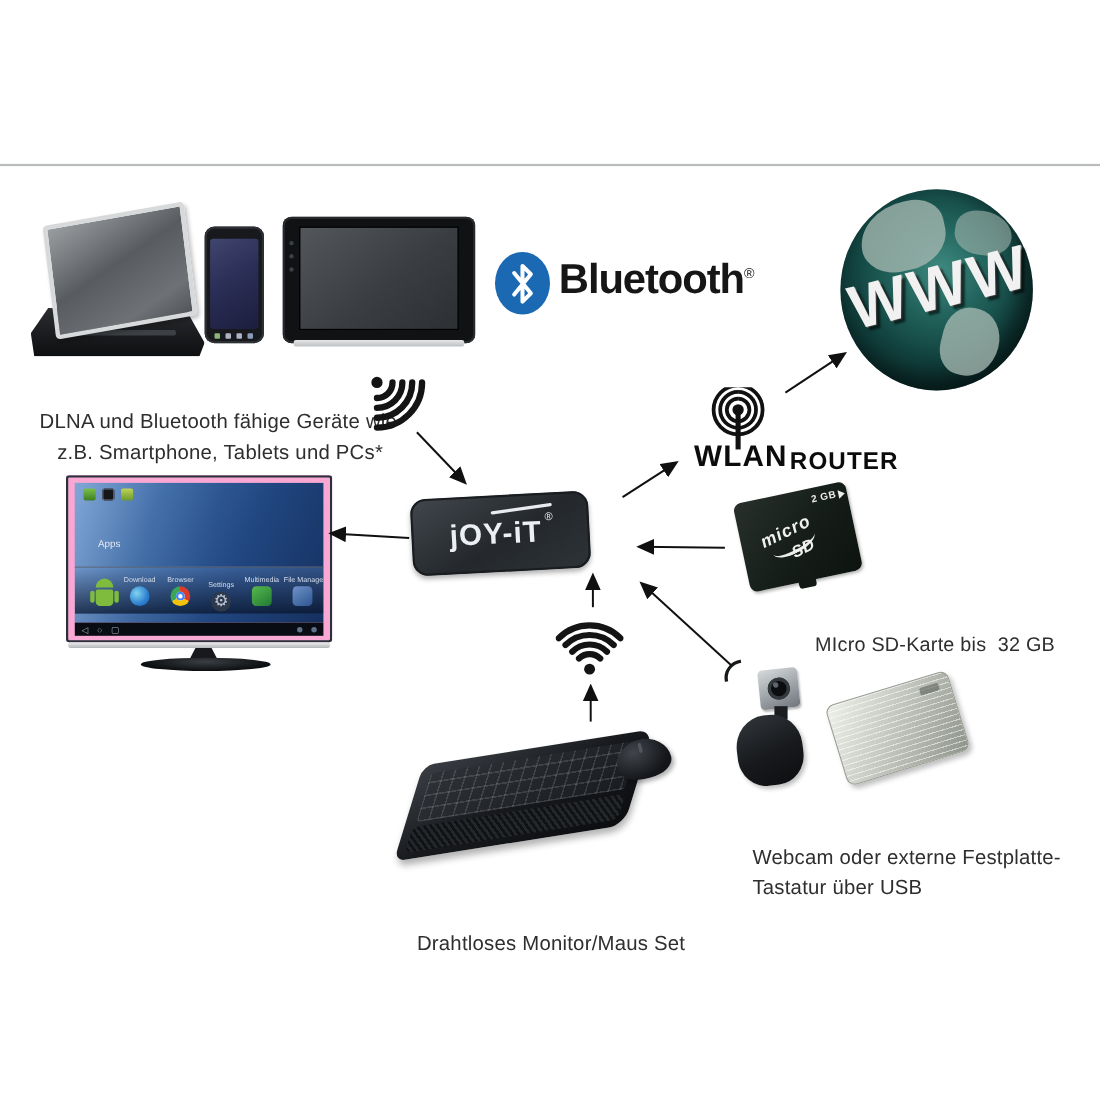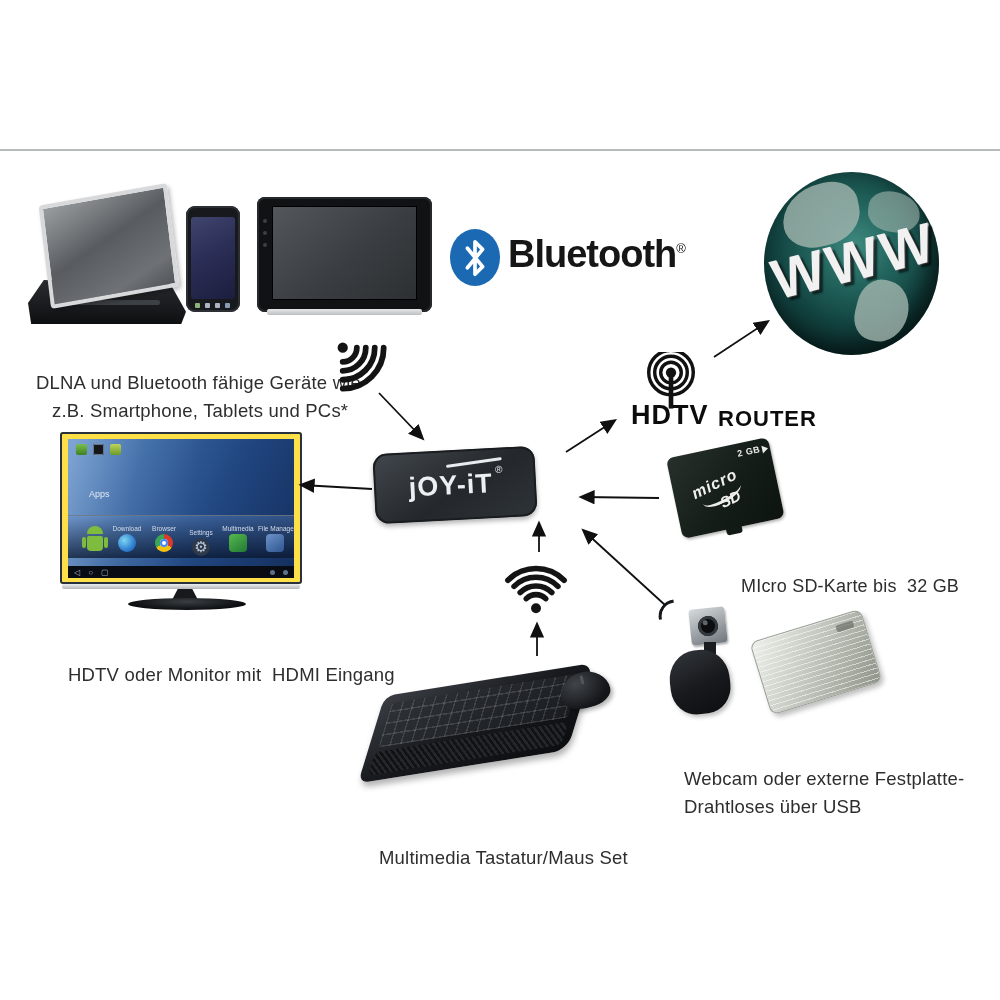--- a/index.html
+++ b/index.html
@@ -56,21 +56,21 @@
   
   .hub{left:374px;top:450px;width:162px;height:70px;border-radius:14px;transform:rotate(-3deg);
      background:linear-gradient(150deg,#42474d 0%,#24282c 55%,#2e3338 100%);
      box-shadow:0 3px 5px rgba(0,0,0,.3),inset 0 0 0 2px #1a1d20;
      display:flex;align-items:center;justify-content:center;}
   .hub-logo{position:relative;font-size:27px;font-weight:800;color:#edf0f2;letter-spacing:1px;}
   .hub-logo sup{font-size:10px;position:relative;top:-9px;left:3px;font-weight:400;}
   .hub-swoosh{position:absolute;top:-8px;left:38px;width:56px;height:3px;background:#e9ecee;border-radius:2px;
      transform:rotate(-5deg);}
   
-  .tv{left:60px;top:432px;width:242px;height:152px;background:#fde047;border-radius:3px;
+  .tv{left:60px;top:432px;width:242px;height:152px;background:#f9a8d4;border-radius:3px;
      box-shadow:inset 0 0 0 2px #29313d;}
   .tv-screen{position:absolute;left:8px;top:7px;right:8px;bottom:18px;overflow:hidden;
      background:linear-gradient(115deg,#5e8ecb 0%,#3a68a4 30%,#20457f 65%,#15305f 100%);}
   .tv-sheen{position:absolute;left:0;top:0;width:100%;height:100%;
      background:linear-gradient(100deg,rgba(255,255,255,.22) 0%,rgba(255,255,255,.05) 30%,rgba(255,255,255,0) 55%);}
   .tv-mini{position:absolute;top:5px;left:8px;display:flex;gap:6px;}
   .tv-mini span{width:11px;height:11px;border-radius:2px;}
   .tv-apps{position:absolute;left:21px;top:50px;font-size:9px;color:#e3e9f4;}
   .tv-shelf{position:absolute;left:0;right:0;bottom:8px;height:42px;
      background:linear-gradient(180deg,rgba(110,150,205,.30),rgba(10,22,45,.75));
@@ -221,21 +221,21 @@
   <svg class="abs antenna" viewBox="0 0 100 70">
     <circle cx="50" cy="24" r="6" fill="#111"></circle>
     <rect x="47.3" y="24" width="5.4" height="42" fill="#111"></rect>
     <path d="M50 12 A12 12 0 0 0 50 36" stroke="#111" stroke-width="4" fill="none"></path>
     <path d="M50 5  A19 19 0 0 0 50 43" stroke="#111" stroke-width="4" fill="none"></path>
     <path d="M50 -2 A26 26 0 0 0 50 50" stroke="#111" stroke-width="4" fill="none"></path>
     <path d="M50 12 A12 12 0 0 1 50 36" stroke="#111" stroke-width="4" fill="none"></path>
     <path d="M50 5  A19 19 0 0 1 50 43" stroke="#111" stroke-width="4" fill="none"></path>
     <path d="M50 -2 A26 26 0 0 1 50 50" stroke="#111" stroke-width="4" fill="none"></path>
   </svg>
-  <div class="abs wlan-label">HDTV</div>
+  <div class="abs wlan-label">WLAN</div>
   <div class="abs router-label">ROUTER</div>
 
   <div class="abs hub">
     <div class="hub-logo">
       <span class="hub-swoosh"></span><span>jOY-iT</span><sup>®</sup>
     </div>
   </div>
 
   <div class="abs tv">
     <div class="tv-screen">
@@ -279,21 +279,20 @@
       <span>○</span>
       <span>▢</span>
       <span class="spacer"></span>
       <span style="width:5px;height:5px;border-radius:50%;background:#5f7189;display:inline-block;"></span>
       <span style="width:5px;height:5px;border-radius:50%;background:#5f7189;display:inline-block;"></span>
     </div>
   </div>
   <div class="abs tv-chin"></div>
   <div class="abs tv-neck"></div>
   <div class="abs tv-base"></div>
-  <div class="caption" style="left:68px;top:616px;">HDTV oder Monitor mit  HDMI Eingang</div>
 
   <div class="abs sd">
     <div class="sd-body">
       <span class="sd-cap">2 GB</span>
       <span class="sd-cap-arrow"></span>
       <span class="sd-micro">micro</span>
       <span class="sd-swoosh"></span>
       <span class="sd-sd">SD</span>
     </div>
     <div class="sd-tab"></div>
@@ -309,32 +308,32 @@
     </div>
     <span class="cam-neck"></span>
     <div class="cam-base"></div>
   </div>
   <div class="abs hdd">
     <div class="hdd-body">
       <span class="hdd-logo"></span>
     </div>
   </div>
   <div class="caption" style="left:684px;top:720px;">Webcam oder externe Festplatte-</div>
-  <div class="caption" style="left:684px;top:748px;">Drahtloses über USB</div>
+  <div class="caption" style="left:684px;top:748px;">Tastatur über USB</div>
 
   <div class="abs kbgrp">
     <div class="kb-body">
       <div class="kb-keys"></div>
       <div class="kb-palm"></div>
     </div>
     <div class="mouse">
         <i></i>
       </div>
   </div>
-  <div class="caption" style="left:379px;top:799px;">Multimedia Tastatur/Maus Set</div>
+  <div class="caption" style="left:379px;top:799px;">Drahtloses Monitor/Maus Set</div>
 
   <svg class="arrows" width="1000" height="1000" viewBox="0 0 1000 1000">
     <defs>
       <marker id="ah" markerWidth="9" markerHeight="8" refX="7" refY="4" orient="auto">
         <path d="M0,0 L9,4 L0,8 z" fill="#101010"></path>
       </marker>
     </defs>
     <line x1="379" y1="393" x2="422" y2="438" stroke="#101010" stroke-width="1.8" marker-end="url(#ah)"></line>
     <line x1="372" y1="489" x2="302" y2="485" stroke="#101010" stroke-width="1.8" marker-end="url(#ah)"></line>
     <line x1="566" y1="452" x2="614" y2="421" stroke="#101010" stroke-width="1.8" marker-end="url(#ah)"></line>

